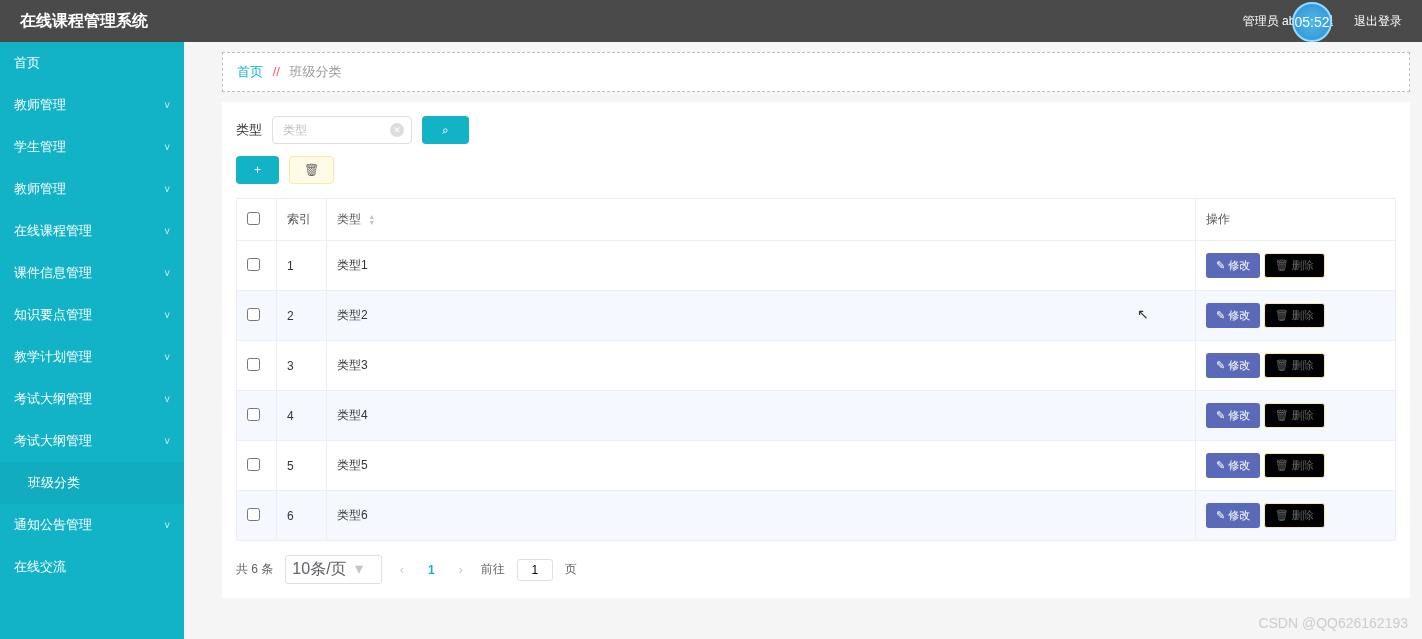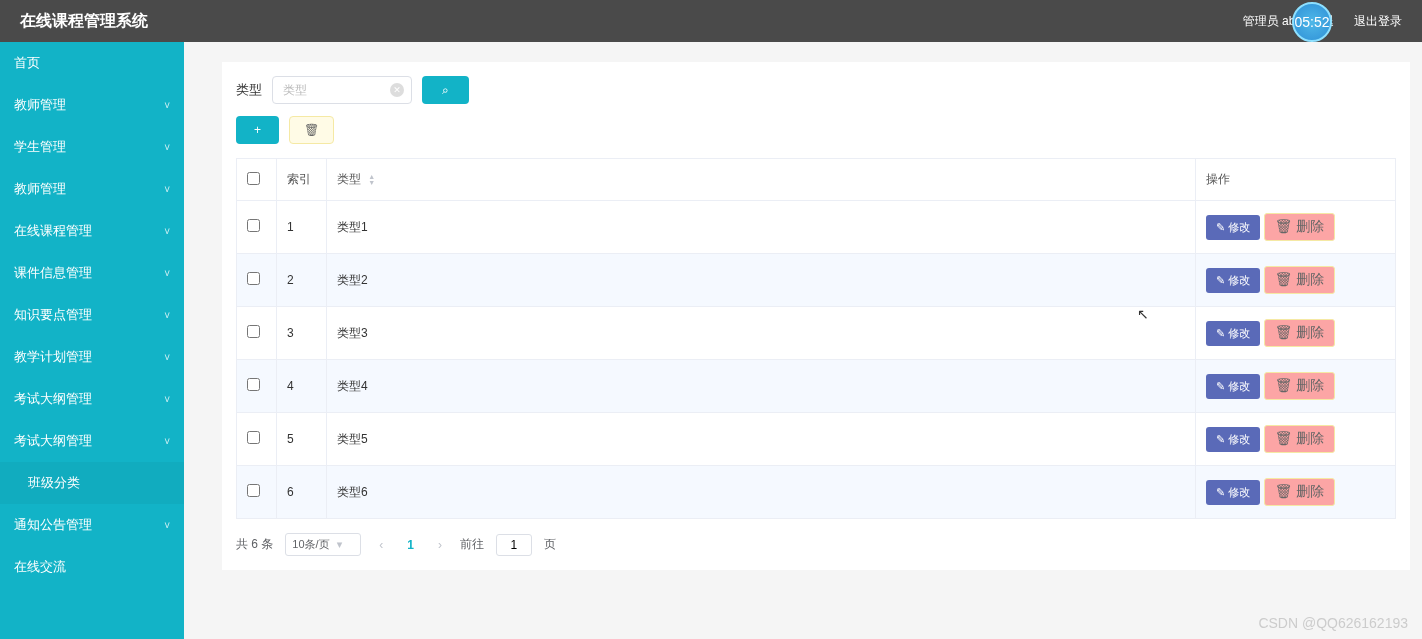--- a/index.html
+++ b/index.html
@@ -40,24 +40,24 @@
     .table th, .table td { border: 1px solid #ebeef5; padding: 12px 10px; font-size: 12px; text-align: left; }
     .table th { background: #fff; color: #555; font-weight: normal; }
     .table tbody tr:nth-child(even) { background: #f5f9ff; }
     .col-check { width: 40px; text-align: center; }
     .col-index { width: 50px; }
     .col-type { text-align: center; }
     .col-action { width: 200px; text-align: center; }
     .sort-caret { display:inline-flex; flex-direction:column; margin-left:4px; font-size:7px; line-height:6px; color:#c0c4cc; vertical-align:middle;}
     
     .btn-edit { background: #5a6ab8; color: #fff; border-radius: 3px; padding: 5px 10px; font-size: 11px; cursor:pointer; border:none; }
-    .btn-delete { background: #fca5a5; border:1px solid #f5e9a4; color: #666; border-radius: 3px; padding: 4px 10px; font-size: 14px; cursor:pointer; }
+    .btn-delete { background: #000000; border:1px solid #f5e9a4; color: #666; border-radius: 3px; padding: 4px 10px; font-size: 11px; cursor:pointer; }
     
     .pagination { display: flex; align-items: center; gap: 12px; margin-top: 14px; font-size: 12px; color:#606266;}
-    .pagesize-select { border:1px solid #dcdfe6; border-radius:3px; padding:3px 18px 3px 6px; font-size:11px; position:relative; }
+    .pagesize-select { border:1px solid #dcdfe6; border-radius:3px; padding:3px 18px 3px 6px; font-size:16px; position:relative; }
     .page-arrow { color:#c0c4cc; cursor:pointer; padding:0 6px; }
     .page-num { color:#12b3c7; font-weight:bold; padding:0 6px; }
     .page-input { border:1px solid #dcdfe6; border-radius:3px; width:36px; text-align:center; padding:3px; font-size:12px;}
     
     .watermark { position: fixed; bottom: 8px; right: 14px; color: #ccc; font-size: 14px; pointer-events:none;}
     .cursor { position:absolute; font-size:14px; pointer-events:none;}
   </style>
 </head>
 <body>
 
@@ -119,20 +119,25 @@
         <span>通知公告管理</span>
         <span class="chevron">˅</span>
       </div>
       <div class="sidebar-item">
         <span>在线交流</span>
       </div>
       <div class="sidebar-item"></div>
     </div>
 
   <div class="main">
+    <div class="breadcrumb-box">
+      <span class="breadcrumb-home">首页</span>
+      <span class="breadcrumb-sep">//</span>
+      <span class="breadcrumb-cur">班级分类</span>
+    </div>
 
     <div class="panel">
       <div class="filter-row">
         <span class="filter-label">类型</span>
         <div class="filter-input">
           <input type="text" placeholder="类型" style="">
           <span class="filter-clear">✕</span>
         </div>
         <button class="btn btn-search">
           <span>⌕</span>

